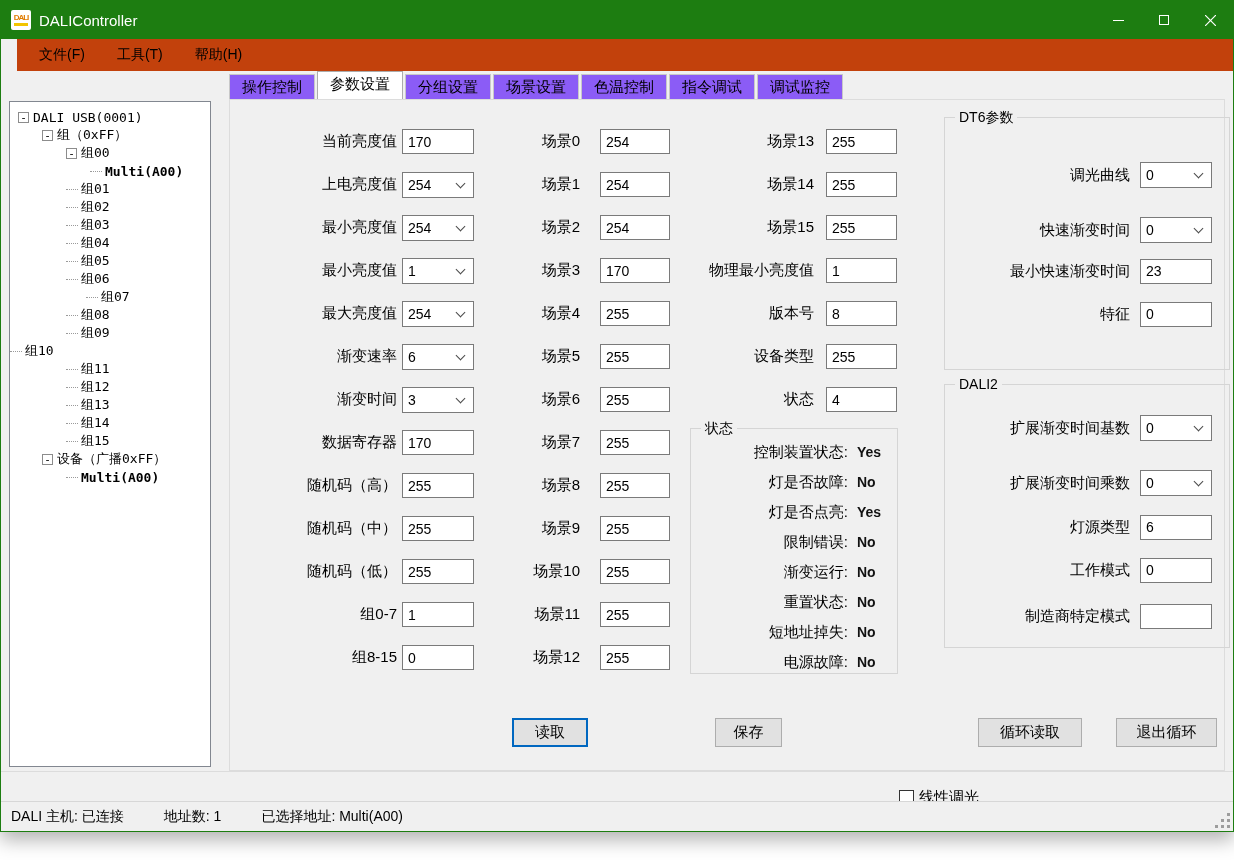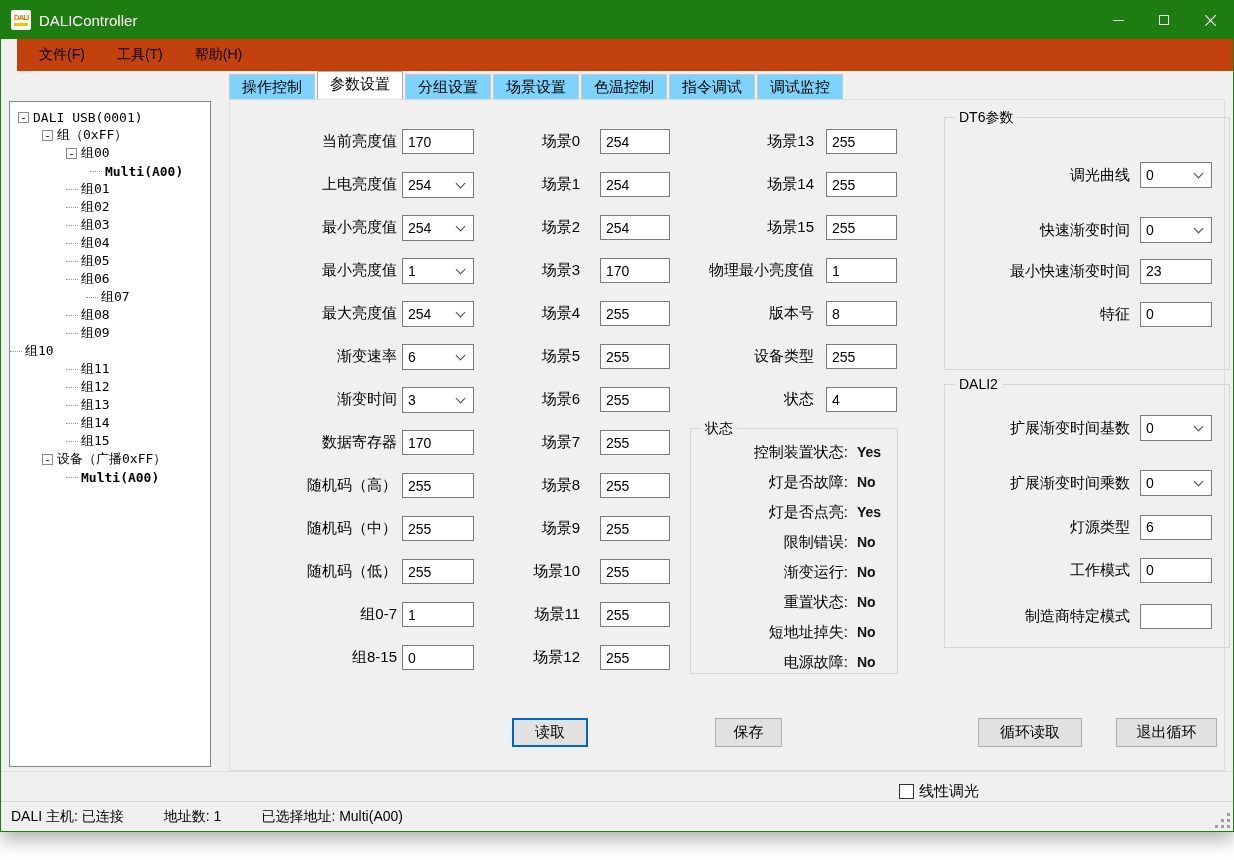--- a/index.html
+++ b/index.html
@@ -31,21 +31,21 @@
                 border:1px solid #828790; overflow:hidden; font-family:"DejaVu Sans Mono", monospace;
                 font-size:13px; padding-top:6px; }
   .tree-row { height:18px; display:flex; align-items:center; white-space:nowrap; }
   .expander { width:11px; height:11px; border:1px solid #8c8c8c; background:#fff; color:#000;
               font-size:11px; line-height:9px; text-align:center; margin-right:4px; flex:none; }
   .stub { width:12px; border-top:1px dotted #9a9a9a; margin-right:3px; flex:none; }
   .tree-label.bold { font-weight:bold; }
 
   
   .tabstrip { position:absolute; left:228px; top:70px; height:28px; display:flex; align-items:flex-end; z-index:3; }
-  .tab { font-size:15px; padding:3px 12px 4px; background:#7dd3fc; border:1px solid #c8c8c8;
+  .tab { font-size:15px; padding:3px 12px 4px; background:#8b5cf6; border:1px solid #c8c8c8;
          border-bottom:none; height:25px; margin-right:2px; }
   .tab.active { background:#fff; height:28px; border-color:#acacac; position:relative; z-index:4; }
 
   
   .content { position:absolute; left:228px; top:98px; width:996px; height:672px; background:#f0f0f0;
              border:1px solid #dcdcdc; z-index:2; }
   .col { position:absolute; top:20px; }
   .field-row { display:flex; align-items:center; height:43px; }
   .f-label { font-size:15px; text-align:right; flex:none; white-space:nowrap; }
   .textbox { height:25px; border:1px solid #7a7a7a; background:#fff; font-size:14px;
@@ -73,21 +73,21 @@
   .abs-row .f-label { width:185px; margin-right:10px; }
   .abs-row .textbox, .abs-row .combo { width:72px; }
 
   .btn { position:absolute; height:29px; background:#e1e1e1; border:1px solid #adadad; font-size:15px;
          font-family:"Liberation Sans", sans-serif; display:flex; align-items:center; justify-content:center; }
   .btn.focused { border:2px solid #0067c0; }
 
   
   .footer-row { position:absolute; left:0; top:770px; width:100%; height:30px; background:#f0f0f0;
                 border-top:1px solid #dcdcdc; }
-  .cb-wrap { position:absolute; left:898px; top:10px; display:flex; align-items:center;justify-content:flex-end; }
+  .cb-wrap { position:absolute; left:898px; top:16px; display:flex; align-items:center;justify-content:flex-end; }
   .checkbox { width:15px; height:15px; border:1px solid #333; background:#fff; flex:none; }
   .cb-label { font-size:15px; margin-left:5px; }
   .statusbar { position:absolute; left:0; top:800px; width:100%; height:30px; background:#f0f0f0;
                border-top:1px solid #d7d7d7; display:flex; align-items:center; font-size:14px; }
   .sb-item { margin-left:10px; }
   .sb-item + .sb-item { margin-left:40px; }
   .grip { position:absolute; right:3px; bottom:3px; }
 </style>
 </head>
 <body>

